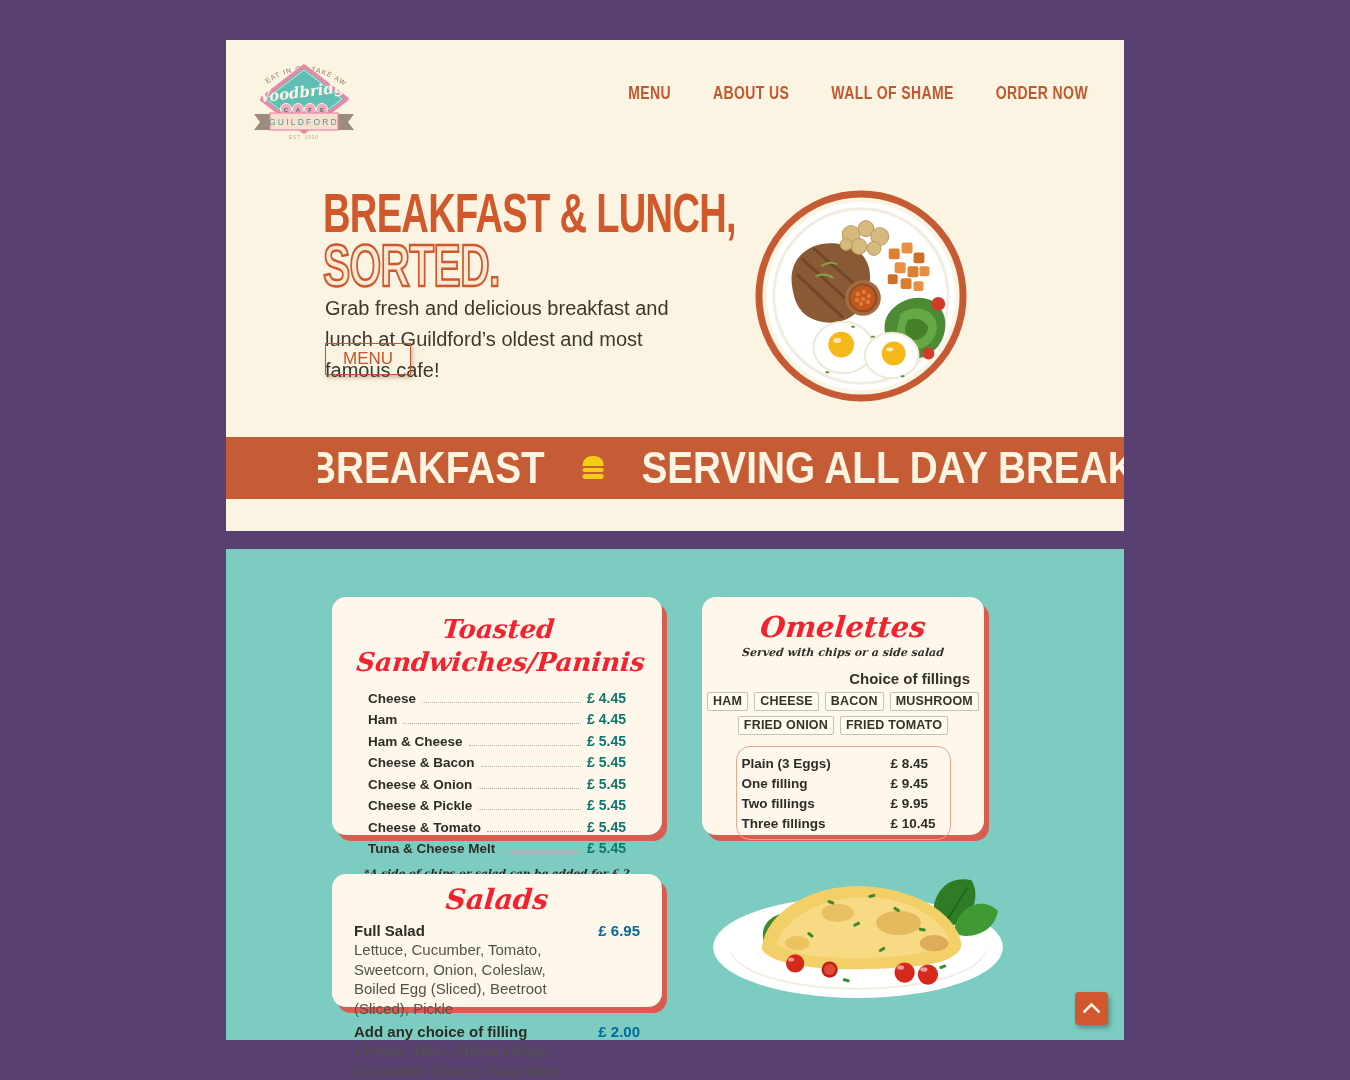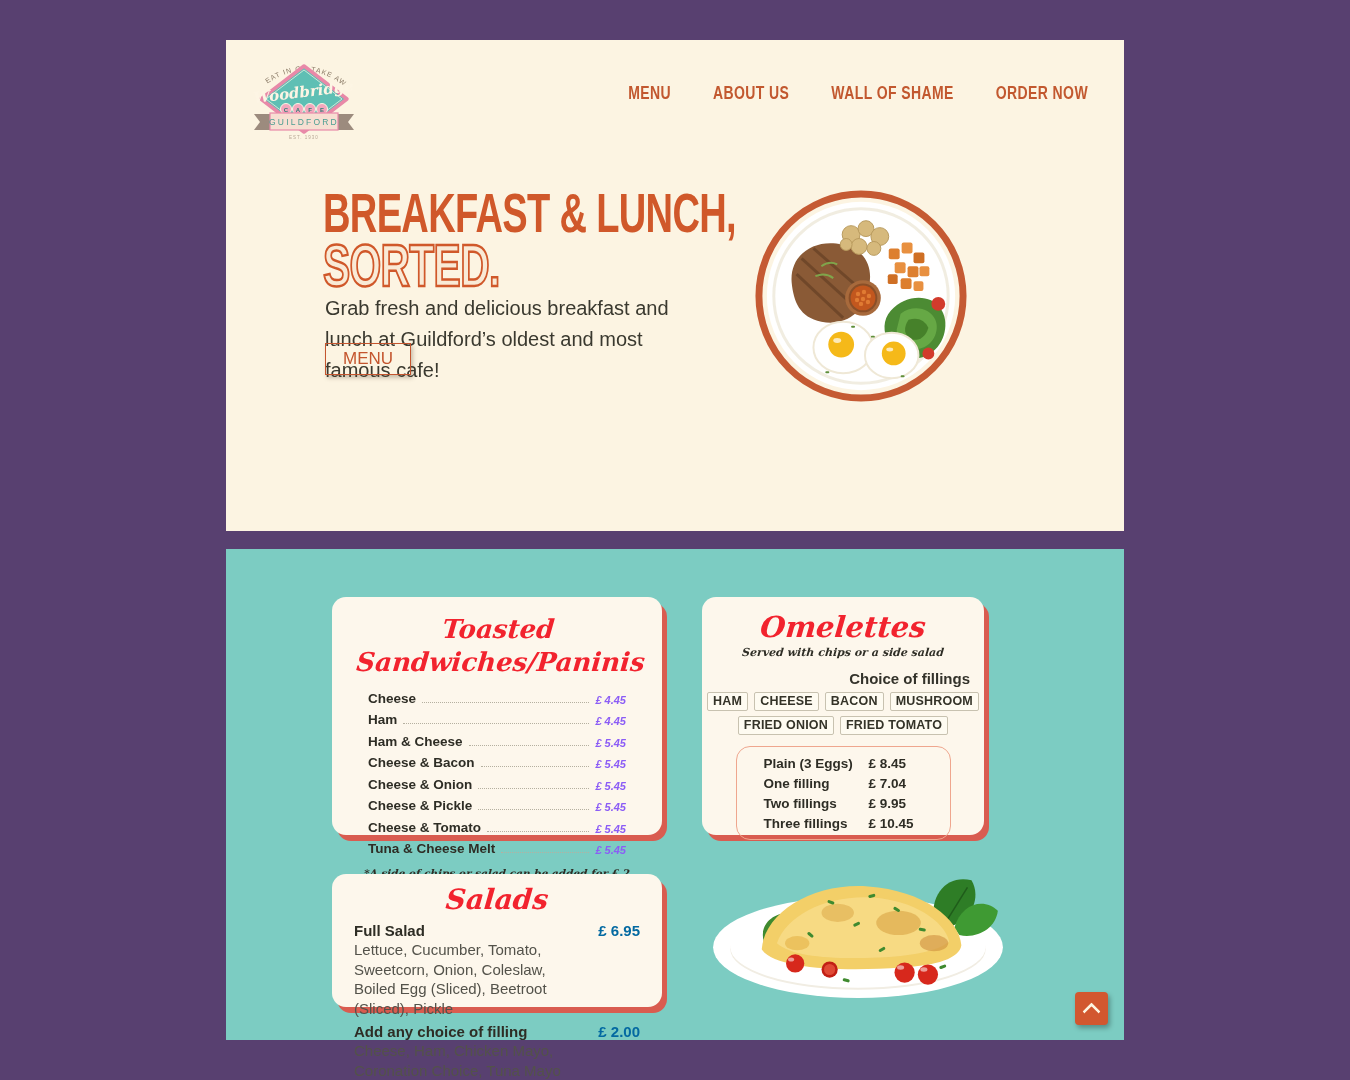--- a/index.html
+++ b/index.html
@@ -47,29 +47,29 @@
   .card-salads{left:106px;top:325px;width:330px;height:133px;padding:8px 22px;}
 
   .script{font-family:"DejaVu Serif",serif;font-style:italic;font-weight:bold;transform:skewX(-5deg);}
   .card-title{color:#f2232e;text-align:center;font-size:26px;line-height:1.25;}
   .card-subtitle{color:#2f2e26;text-align:center;font-size:11px;margin-top:1px;}
 
   .mlist{margin-top:8px;padding:0 10px;}
   .mrow{display:flex;align-items:flex-end;padding:2px 0;height:17.5px;}
   .mname{font-size:13.5px;font-weight:bold;color:#2e2d25;white-space:nowrap;}
   .leader{flex:1;border-bottom:1.5px dotted #b5b0a0;margin:0 6px 3px;}
-  .mprice{font-size:11px;font-weight:bold;color:#8b5cf6;white-space:nowrap;font-style:italic;}
+  .mprice{font-size:14px;font-weight:bold;color:#0f766e;white-space:nowrap;}
   .footnote{color:#2f2e26;text-align:center;font-size:10.5px;margin-top:9px;}
 
   .fillings-label{font-size:15px;font-weight:bold;color:#33322a;text-align:right;margin-top:11px;}
   .tags-row{display:flex;justify-content:center;gap:6px;margin-top:5px;}
   .tag{border:1px solid #c8c2b0;background:rgba(255,253,245,.65);border-radius:2px;
     padding:1px 5px 2px;font-size:12.5px;font-weight:bold;color:#343328;letter-spacing:.2px;}
   .price-box{width:215px;margin:11px auto 0;border:1.5px solid #efa68e;border-radius:14px;
-    padding:6px 27px;box-sizing:border-box;}
+    padding:6px 5px;box-sizing:border-box;}
   .prow{display:flex;padding:2.5px 0;font-size:13.5px;color:#2e2d25;}
   .pname{flex:1;font-weight:bold;}
   .pprice{width:54px;text-align:left;font-weight:bold;}
 
   .srow{display:flex;justify-content:space-between;margin-top:5px;gap:24px;}
   .sname{font-size:15px;font-weight:bold;color:#2e2d25;}
   .sprice{font-size:15px;font-weight:bold;color:#0369a1;}
   .sdesc{max-width:232px;font-size:15px;line-height:1.3;color:#53524a;margin-top:1px;}
 
   .omelette-photo{position:absolute;left:478px;top:303px;width:308px;height:152px;}
@@ -188,20 +188,33 @@
     <ellipse cx="86" cy="155" rx="4" ry="2.5" fill="#ffffff" opacity=".7"></ellipse>
     <ellipse cx="139" cy="164" rx="3.5" ry="2" fill="#ffffff" opacity=".7"></ellipse>
     <g fill="#5f8f3a">
       <rect x="100" y="140" width="4" height="2" rx="1"></rect>
         <rect x="120" y="150" width="4" height="2" rx="1"></rect>
       <rect x="74" y="186" width="4" height="2" rx="1"></rect>
         <rect x="150" y="190" width="4" height="2" rx="1"></rect>
     </g>
   </svg>
 
+  <div class="banner">
+    <div class="banner-clip">
+      <div class="banner-row">
+        <span class="banner-text">BREAKFAST</span>
+        <svg class="burger" viewBox="0 0 26 24">
+          <path d="M1,10 C1,3 6,0 13,0 C20,0 25,3 25,10 Z" fill="#f2cd13"></path>
+          <rect x="1" y="12" width="24" height="4" rx="2" fill="#f2cd13"></rect>
+          <rect x="1" y="18" width="24" height="5" rx="2.5" fill="#f2cd13"></rect>
+        </svg>
+        <span class="banner-text">SERVING ALL DAY BREAK</span>
+      </div>
+    </div>
+  </div>
 </div>
 
 <div class="panel-bottom">
 
   <div class="card card-sandwiches">
     <div class="card-title script">Toasted Sandwiches/Paninis</div>
     <div class="mlist">
       <div class="mrow">
         <span class="mname">Cheese</span>
         <span class="leader"></span>
@@ -260,21 +273,21 @@
       <span class="tag">FRIED ONION</span>
       <span class="tag">FRIED TOMATO</span>
     </div>
     <div class="price-box">
       <div class="prow">
         <span class="pname">Plain (3 Eggs)</span>
         <span class="pprice">£ 8.45</span>
       </div>
       <div class="prow">
         <span class="pname">One filling</span>
-        <span class="pprice">£ 7.04</span>
+        <span class="pprice">£ 9.45</span>
       </div>
       <div class="prow">
         <span class="pname">Two fillings</span>
         <span class="pprice">£ 9.95</span>
       </div>
       <div class="prow">
         <span class="pname">Three fillings</span>
         <span class="pprice">£ 10.45</span>
       </div>
     </div>

